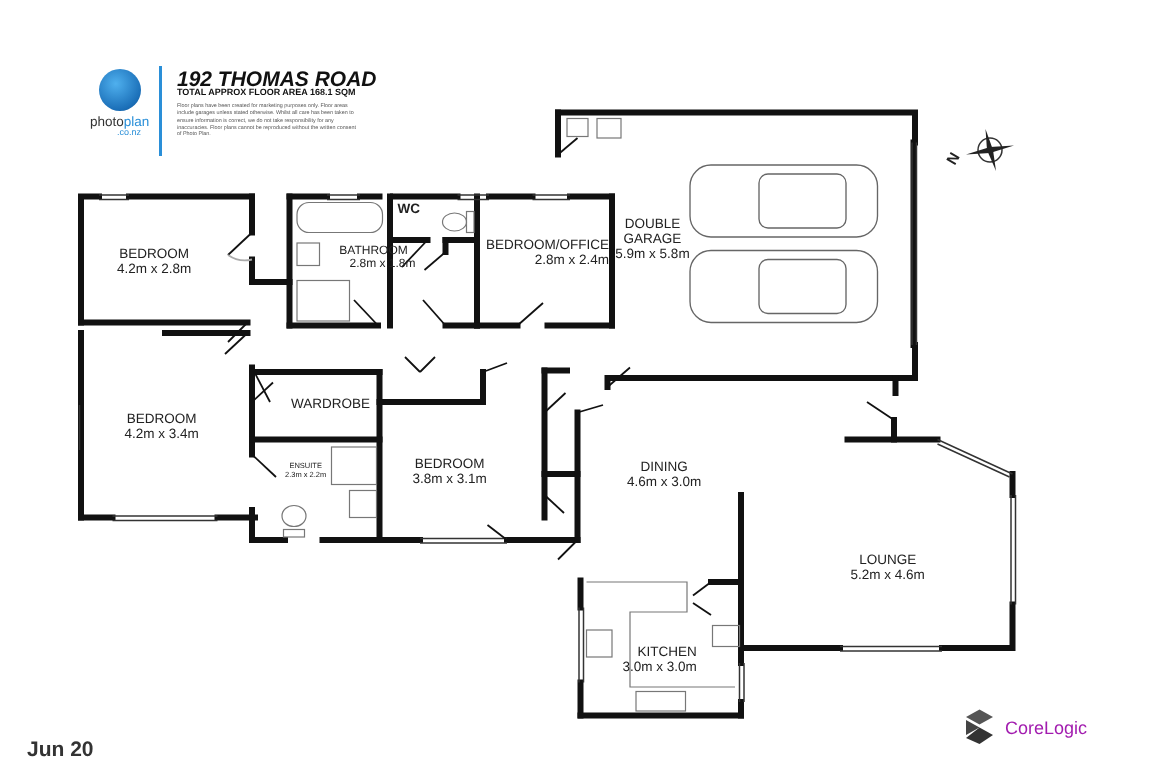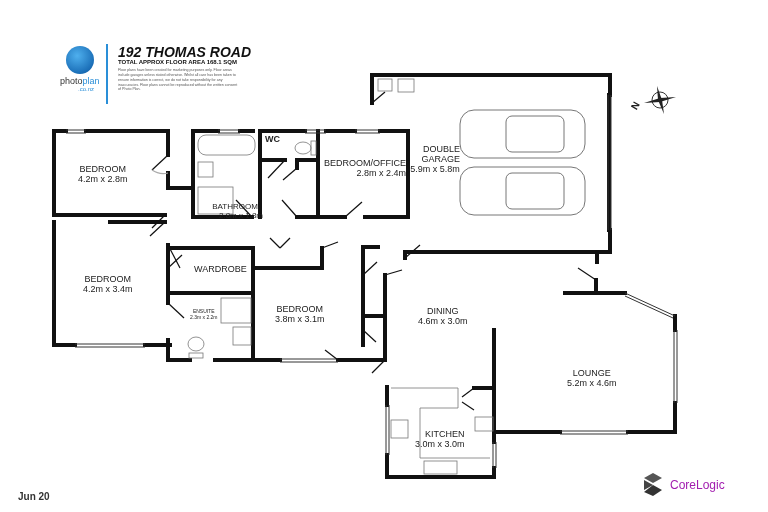--- a/index.html
+++ b/index.html
@@ -11,21 +11,21 @@
   .sm .n, .sm .d { font-size:5px; }
   .header { position:absolute; left:60px; top:44px; width:220px; height:62px; }
   .logo-circle { position:absolute; left:6px; top:2px; width:28px; height:28px; border-radius:50%; background:radial-gradient(circle at 40% 35%, #4fb0ee, #1b6fb8 70%, #0f4f8c); }
   .logo-word { position:absolute; left:0; top:32px; font-size:9px; color:#333; }
   .logo-word .b { color:#2a8fd8; }
   .logo-sub { position:absolute; left:18px; top:42px; font-size:6px; color:#2a8fd8; }
   .vbar { position:absolute; left:46px; top:0; width:2px; height:60px; background:#2a8fd8; }
   .title { position:absolute; left:58px; top:0; font-size:14px; font-weight:bold; color:#111;font-style:italic; }
   .subtitle { position:absolute; left:58px; top:15px; font-size:6px; font-weight:bold; color:#111; }
   .disclaimer { position:absolute; left:58px; top:24px; width:120px; font-size:3.6px; color:#555; line-height:1.35; white-space:normal; }
-  .footer-date { position:absolute; left:18px; top:491px; font-size:10px; font-weight:bold; color:#333; }
+  .footer-date { position:absolute; left:18px; top:491px; font-size:14px; font-weight:bold; color:#333; }
   .brand { position:absolute; left:640px; top:472px; height:28px; }
   .brand-text { position:absolute; left:30px; top:6px; font-size:12px; color:#a21caf; }
 </style>
 </head>
 <body>
 
 <svg class="plan" viewBox="0 0 768 512" xmlns="http://www.w3.org/2000/svg">
   <g stroke="#111" stroke-width="4" fill="none" stroke-linecap="square">
 
     <polyline points="54,215 54,131 66,131"></polyline>
@@ -184,33 +184,33 @@
   <div class="vbar"></div>
   <div class="title">192 THOMAS ROAD</div>
   <div class="subtitle">TOTAL APPROX FLOOR AREA 168.1 SQM</div>
   <div class="disclaimer">Floor plans have been created for marketing purposes only. Floor areas include garages unless stated otherwise. Whilst all care has been taken to ensure information is correct, we do not take responsibility for any inaccuracies. Floor plans cannot be reproduced without the written consent of Photo Plan.</div>
 </div>
 
 <div class="lbl" style="left:78px;top:165px;">
   <span class="n">BEDROOM</span>
   <span class="d">4.2m x 2.8m</span>
 </div>
-<div class="lbl" style="left:207px;top:163px;font-size:8px;margin-top:40px;">
+<div class="lbl" style="left:221px;top:163px;font-size:8px;">
   <span class="n" style="font-size:8px;">BATHROOM</span>
   <span class="d" style="font-size:8px;padding-left:12px;">2.8m x 1.8m</span>
 </div>
 <div class="lbl" style="left:265px;top:135px;font-weight:bold;text-align:center;">
   <span class="n">WC</span>
 </div>
 <div class="lbl" style="left:324px;top:159px;text-align:right;">
   <span class="n">BEDROOM/OFFICE</span>
   <span class="d">2.8m x 2.4m</span>
 </div>
 <div class="lbl" style="left:410px;top:145px;width:50px;white-space:normal;">
-  <span class="n" style="width:50px;text-align:right;">DOUBLE GARAGE</span>
+  <span class="n" style="width:50px;">DOUBLE GARAGE</span>
   <span class="d">5.9m x 5.8m</span>
 </div>
 <div class="lbl" style="left:83px;top:275px;">
   <span class="n">BEDROOM</span>
   <span class="d">4.2m x 3.4m</span>
 </div>
 <div class="lbl" style="left:194px;top:265px;">
   <span class="n">WARDROBE</span>
 </div>
 <div class="lbl sm" style="left:190px;top:309px;">

